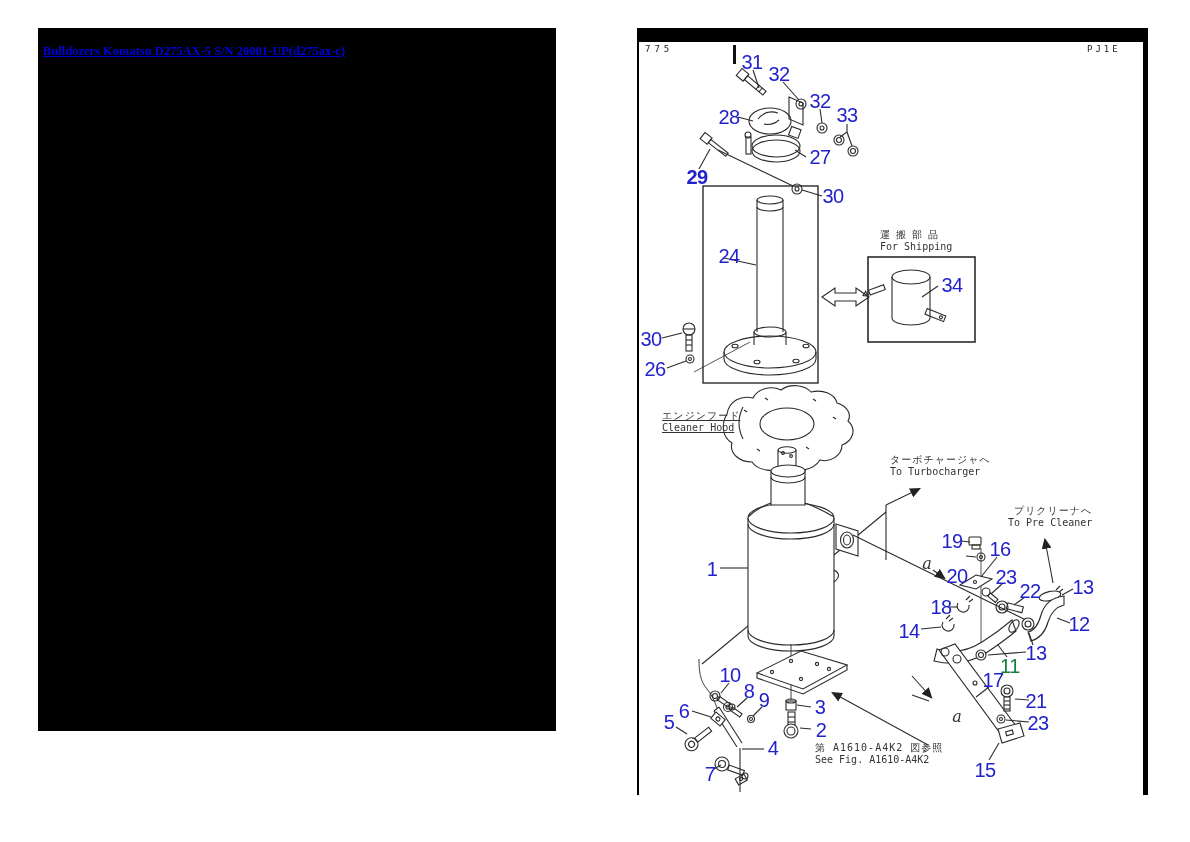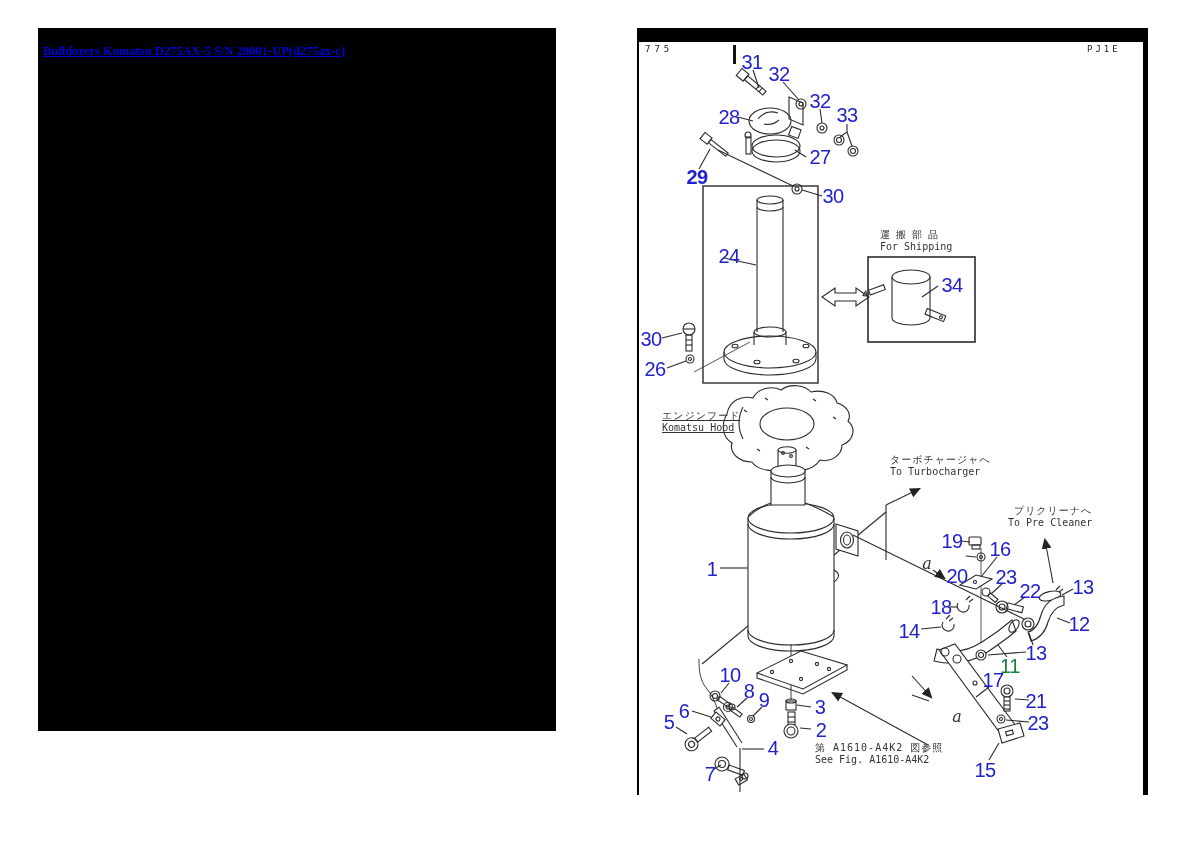--- a/index.html
+++ b/index.html
@@ -369,21 +369,21 @@
       <div class="ref-letter" style="left: 927px; top: 563px;">a</div>
       <div class="ref-letter" style="left: 957px; top: 716px;">a</div>
     </div>
   <div id="text-layer">
       <div class="dlabel spread" style="left: 880px; top: 229px;">
         <div class="jp">運搬部品</div>
         <div class="en">For Shipping</div>
       </div>
       <div class="dlabel" style="left: 662px; top: 410px; text-decoration: underline;">
         <div class="jp">エンジンフード</div>
-        <div class="en">Komatsu Hood</div>
+        <div class="en">Cleaner Hood</div>
       </div>
       <div class="dlabel" style="left: 890px; top: 454px;">
         <div class="jp">ターボチャージャへ</div>
         <div class="en">To Turbocharger</div>
       </div>
       <div class="dlabel" style="left: 1008px; top: 505px; text-align: right;">
         <div class="jp">プリクリーナへ</div>
         <div class="en">To Pre Cleaner</div>
       </div>
       <div class="dlabel" style="left: 815px; top: 742px;">

